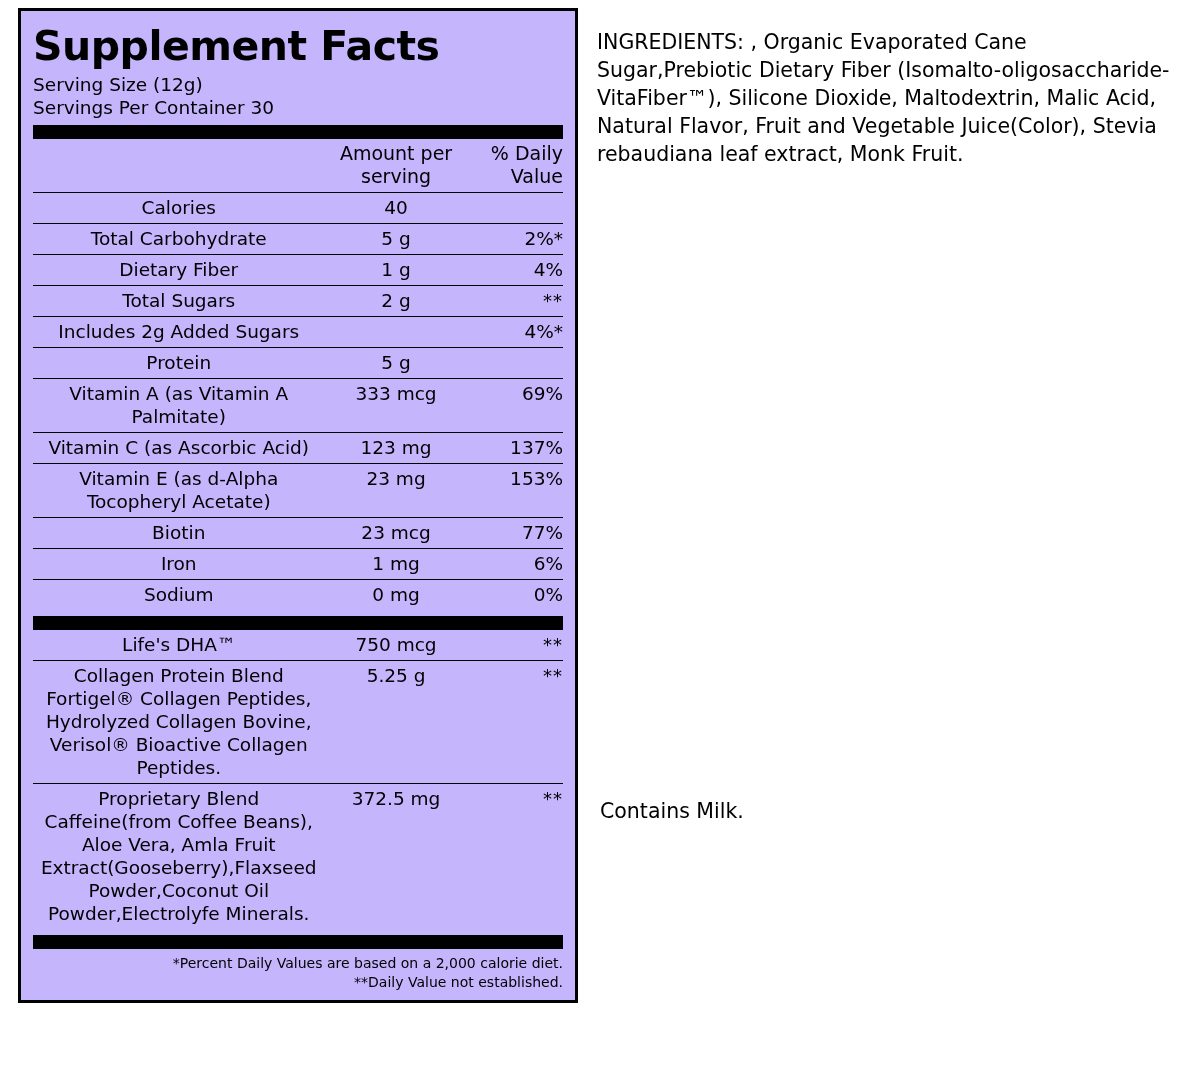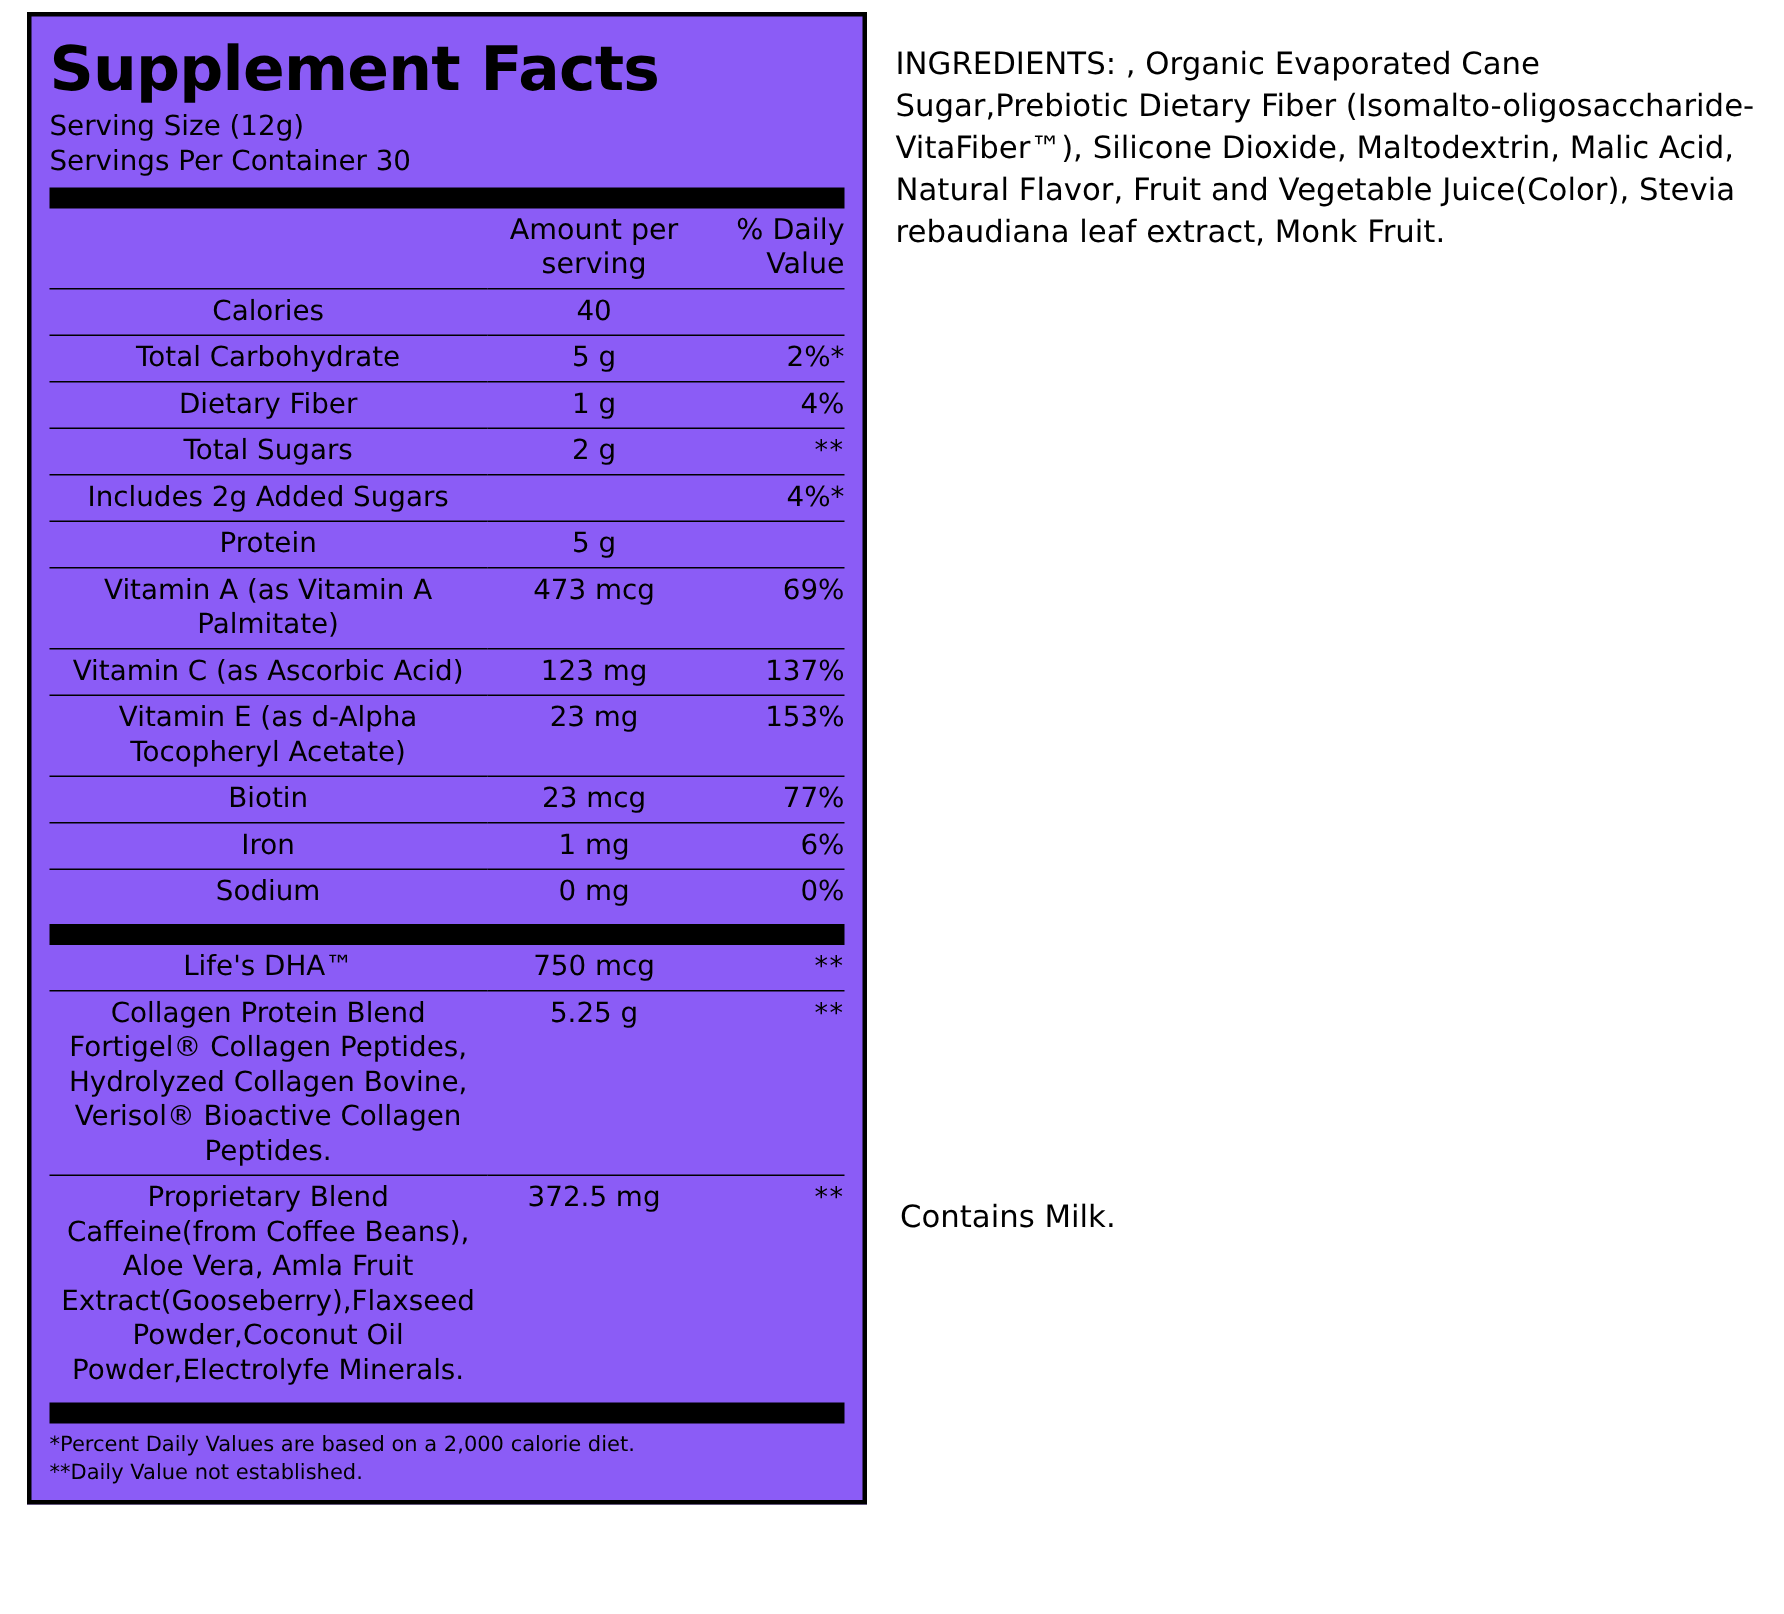--- a/index.html
+++ b/index.html
@@ -24,21 +24,21 @@
 
   
   .panel {
     position: absolute;
     left: 18px;
     top: 8px;
     width: 560px;
     box-sizing: border-box;
     border: 3px solid #000;
     padding: 10px 12px 8px 12px;
-    background: #8b5cf6;
+    background: #c4b5fd;
   }
 
   .panel-title {
     font-size: 41px;
     line-height: 46px;
     font-weight: bold;
     letter-spacing: -0.5px;
     margin: 2px 0 4px 0;
   }
 
@@ -84,20 +84,21 @@
   .indent1 { padding-left: 24px; }
   .indent2 { padding-left: 48px; }
 
   .sub-desc { display: block; }
   .stars { font-size: 18px; letter-spacing: 1px; }
 
   .footnotes {
     font-size: 14px;
     line-height: 19px;
     padding-top: 5px;
+    text-align: right;
   }
 
   
   .ingredients {
     position: absolute;
     left: 597px;
     top: 28px;
     width: 590px;
     font-size: 20.5px;
     line-height: 28px;
@@ -164,21 +165,21 @@
       </tr>
 
       <tr>
         <td class="col-name">Protein</td>
         <td class="col-amt">5 g</td>
         <td class="col-dv"></td>
       </tr>
 
       <tr>
         <td class="col-name">Vitamin A (as Vitamin A Palmitate)</td>
-        <td class="col-amt">473 mcg</td>
+        <td class="col-amt">333 mcg</td>
         <td class="col-dv">69%</td>
       </tr>
 
       <tr>
         <td class="col-name">Vitamin C (as Ascorbic Acid)</td>
         <td class="col-amt">123 mg</td>
         <td class="col-dv">137%</td>
       </tr>
 
       <tr>

